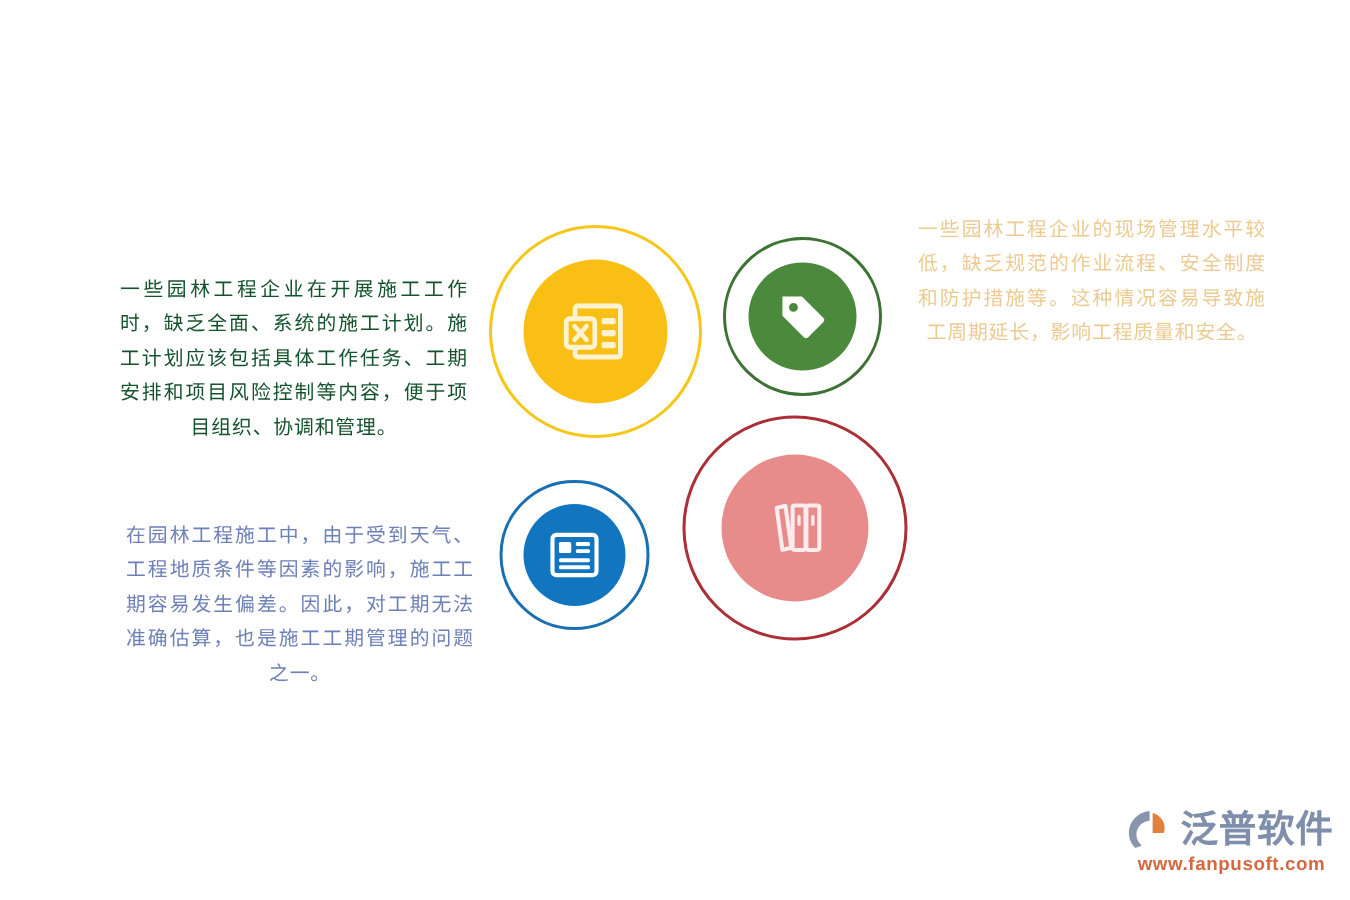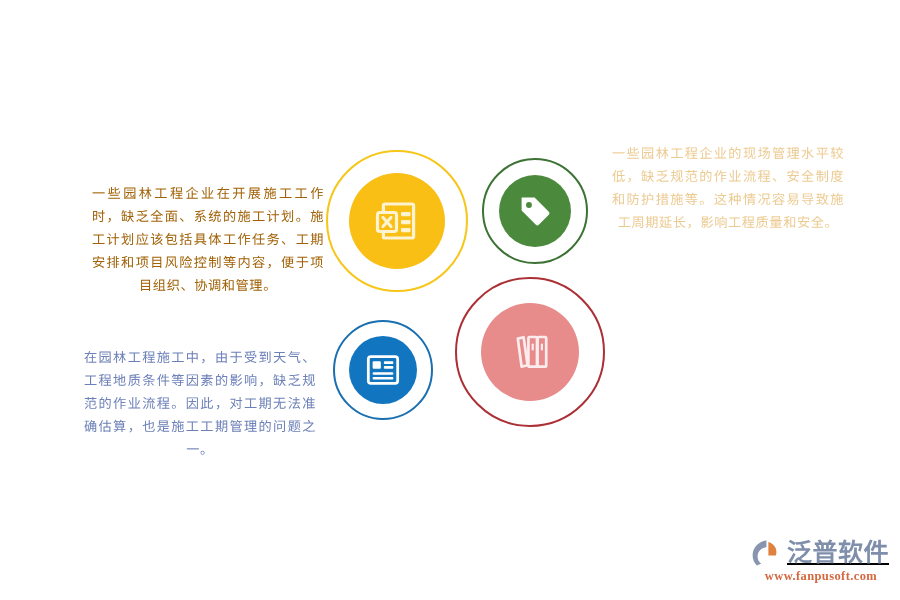--- a/index.html
+++ b/index.html
@@ -25,24 +25,24 @@
   .text-block {
     position: absolute;
     font-size: 13.2px;
     line-height: 23px;
     letter-spacing: 0.6px;
     text-align: justify;
     text-align-last: center;
     white-space: pre-wrap;
   }
   .tb-left-top {
-    left: 92px;
+    left: 80px;
     top: 182px;
     width: 232px;
-    color: #a16207;
+    color: #14532d;
   }
   .tb-left-bottom {
     left: 84px;
     top: 346px;
     width: 232px;
     color: #6d81b8;
   }
   .tb-right-top {
     left: 612px;
     top: 142px;
@@ -126,53 +126,52 @@
     position: absolute;
     left: 752px;
     top: 538px;
     width: 138px;
     height: 52px;
   }
   .logo-row {
     display: flex;
     align-items: center;
     gap: 5px;
-    text-decoration: underline;
   }
   .logo-mark {
     width: 30px;
     height: 30px;
     flex: none;
   }
   .logo-word {
     font-size: 25px;
     font-weight: bold;
     color: #7f8fab;
     letter-spacing: 0.5px;
     line-height: 30px;
     font-family: "DejaVu Sans", "Liberation Sans", sans-serif;
   }
   .logo-url {
     margin-top: 1px;
     text-align: center;
     font-size: 12.5px;
     color: #d4683f;
     letter-spacing: 0.4px;
-    font-family: Liberation Serif, serif;
+    font-family: Liberation Sans, sans-serif;
     font-weight: bold;
   }
 </style>
 </head>
 <body>
 
 <div class="canvas">
 
   <div class="text-block tb-left-top">一些园林工程企业在开展施工工作时，缺乏全面、系统的施工计划。施工计划应该包括具体工作任务、工期安排和项目风险控制等内容，便于项目组织、协调和管理。</div>
 
-  <div class="text-block tb-left-bottom">在园林工程施工中，由于受到天气、工程地质条件等因素的影响，缺乏规范的作业流程。因此，对工期无法准确估算，也是施工工期管理的问题之一。</div>
+  <div class="text-block tb-left-bottom">在园林工程施工中，由于受到天气、工程地质条件等因素的影响，施工工期容易发生偏差。因此，对工期无法准确估算，也是施工工期管理的问题之一。</div>
 
   <div class="text-block tb-right-top">一些园林工程企业的现场管理水平较低，缺乏规范的作业流程、安全制度和防护措施等。这种情况容易导致施工周期延长，影响工程质量和安全。</div>
 
 
   <div class="ring ring-1"></div>
   <div class="disc disc-1">
     <span>
       <svg class="icon-svg" width="52" height="52" viewBox="0 0 52 52" aria-hidden="true">
 
         <path d="M14 9 H41 A1.6 1.6 0 0 1 42.6 10.6 V41.4 A1.6 1.6 0 0 1 41 43 H14 A1.6 1.6 0 0 1 12.4 41.4 V10.6 A1.6 1.6 0 0 1 14 9 Z" fill="none" stroke="#fdf3d0" stroke-width="3.2" stroke-linejoin="round"></path>

